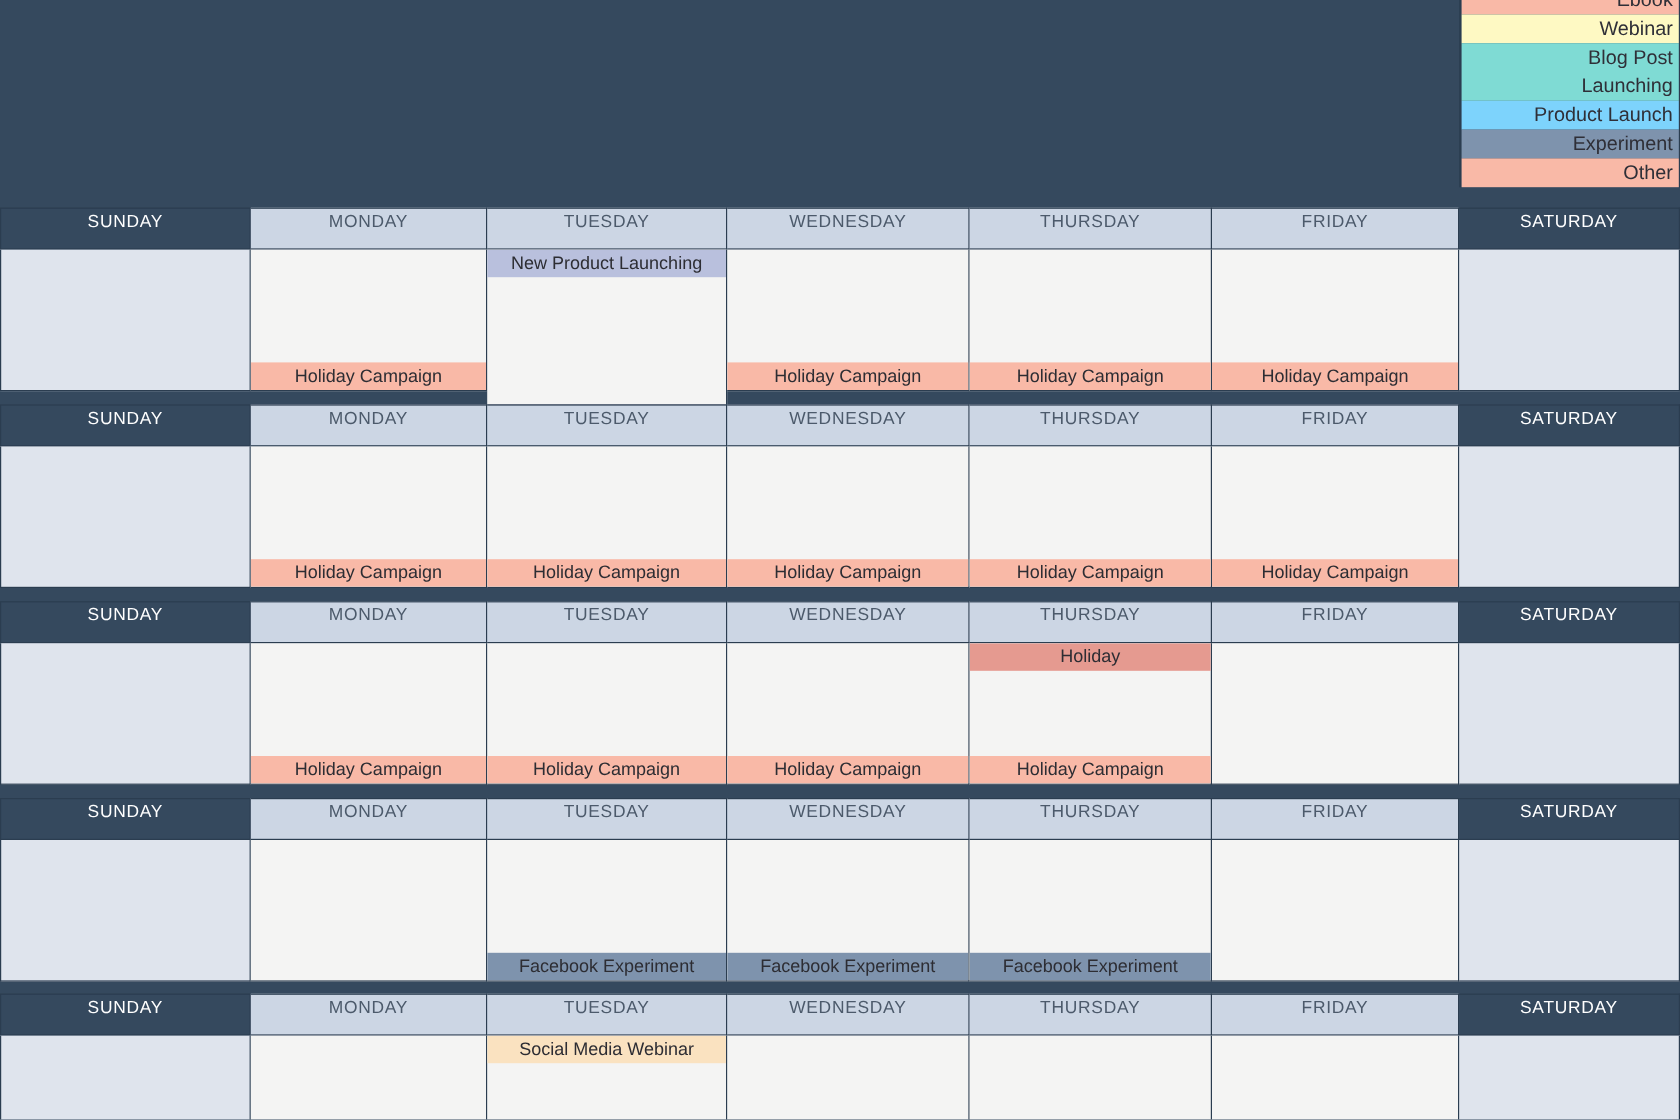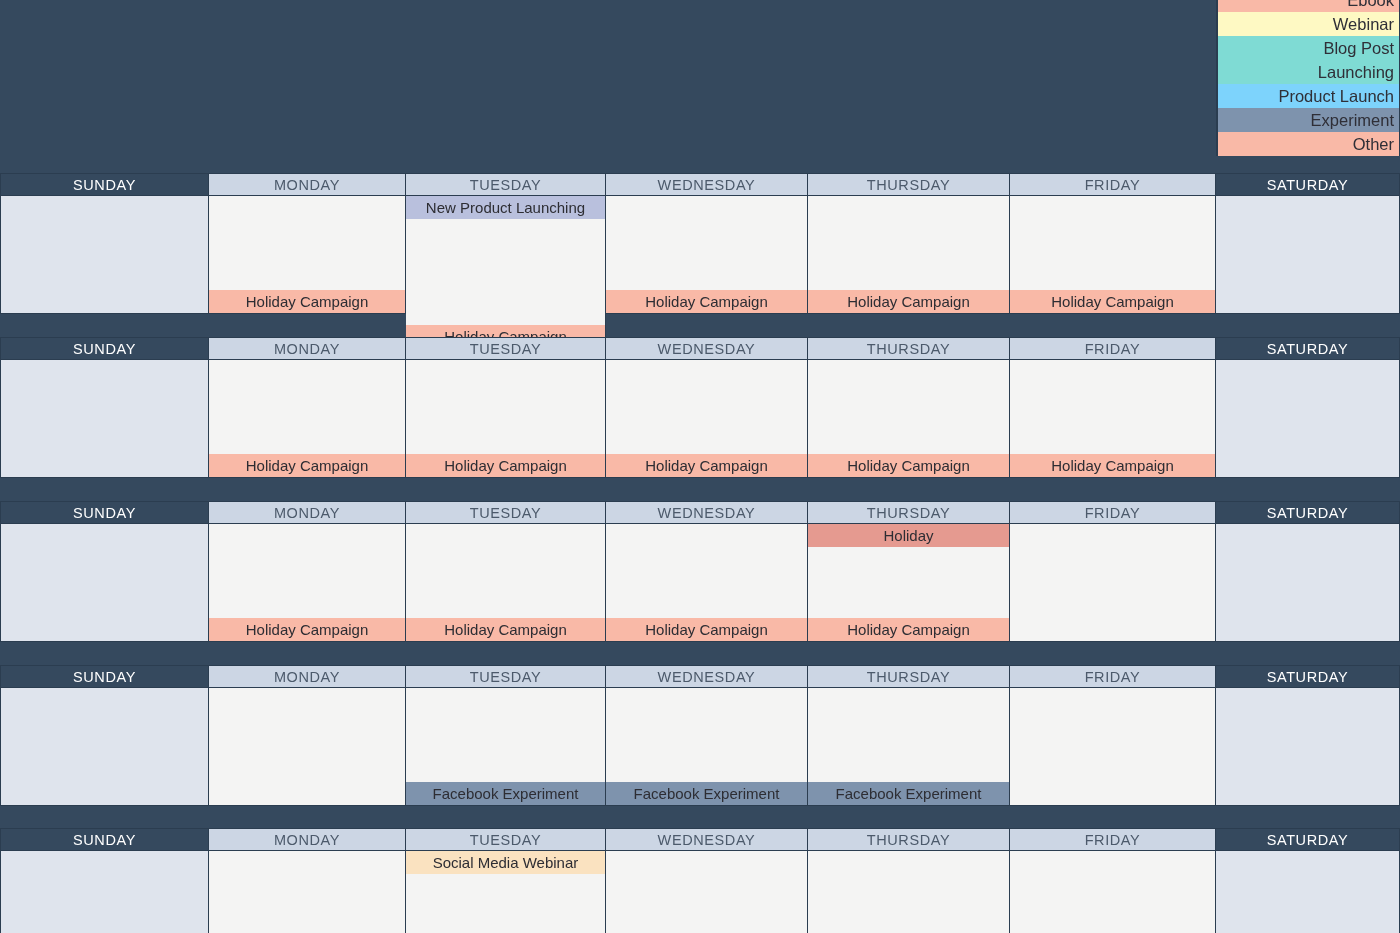--- a/index.html
+++ b/index.html
@@ -68,21 +68,21 @@
     width: 1400px;
     background: #35495e;
   }
 
   .dayhead-row, .daybody-row {
     display: flex;
     width: 1400px;
   }
 
   .dayhead {
-    height: 23px;
+    height: 35px;
     line-height: 23px;
     text-align: center;
     font-size: 14.5px;
     letter-spacing: 0.6px;
     background: #ccd6e4;
     color: #4c5a6b;
     border-right: 1px solid #2b3d50;
     border-top: 1px solid #2b3d50;
     border-bottom: 1px solid #2b3d50;
     overflow: hidden;

